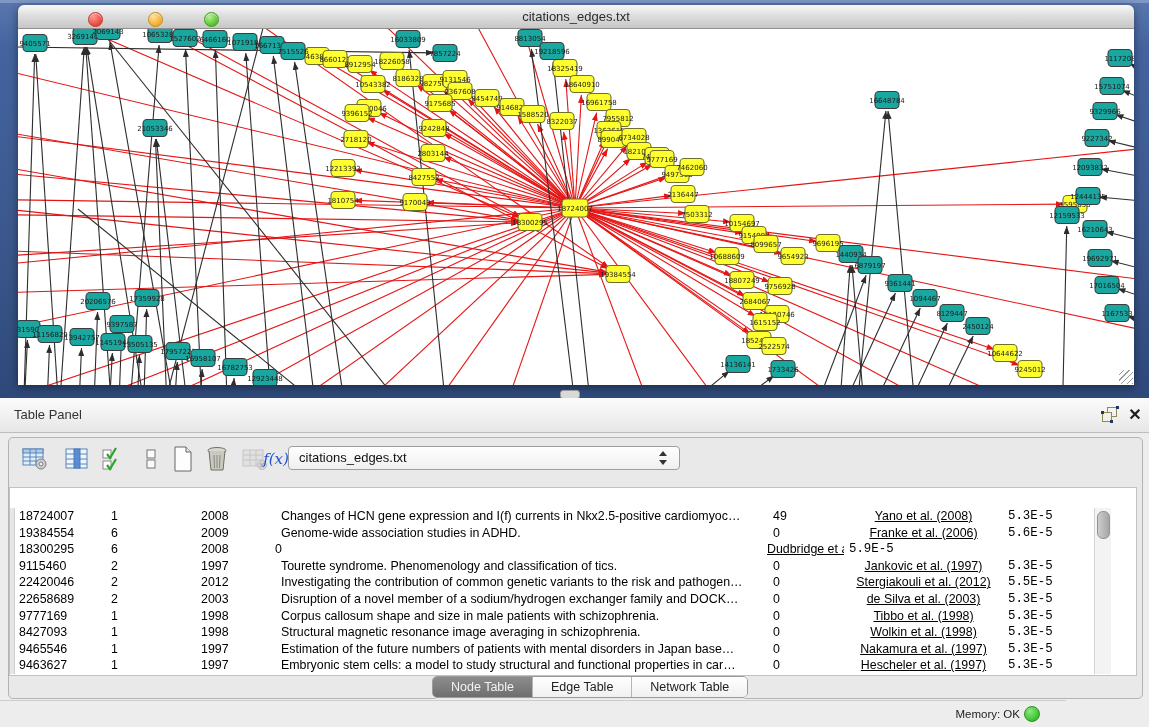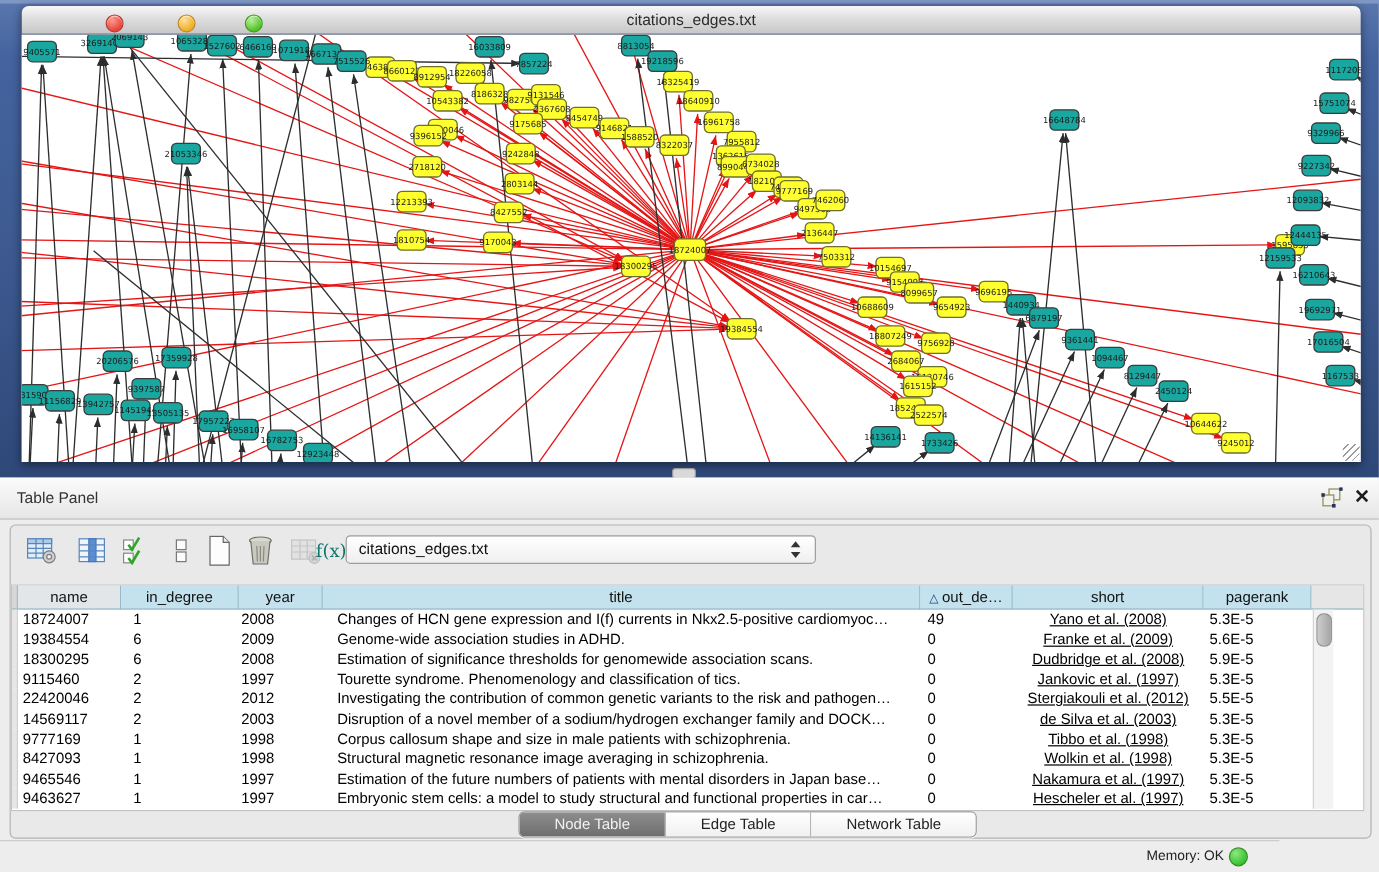--- a/index.html
+++ b/index.html
@@ -28,21 +28,21 @@
   .table-panel{position:absolute;left:0;top:398px;width:1149px;height:329px;background:#ededed;}
   .tp-header{position:absolute;left:0;top:0;width:1149px;height:34px;
     background:linear-gradient(180deg,#fbfbfb,#e7e7e7);border-bottom:1px solid #bdbdbd;}
   .tp-title{position:absolute;left:14px;top:0;height:34px;line-height:34px;font-size:13px;color:#333;}
   .tp-float{position:absolute;left:1101px;top:8px;width:18px;height:18px;cursor:default;}
   .tp-close{position:absolute;left:1126px;top:6px;width:18px;height:22px;font-size:16px;font-weight:700;color:#1d1d1d;text-align:center;line-height:22px;}
   .inset{position:absolute;left:8px;top:39px;width:1133px;height:260px;background:#e9e9e9;border:1px solid #b3b3b3;border-radius:5px;}
   
   .toolbar{position:absolute;left:8px;top:44px;width:1130px;height:34px;}
   .icon-btn{position:absolute;top:2px;width:34px;height:30px;display:flex;align-items:center;justify-content:center;}
-  .fx{font-family:"DejaVu Serif",serif;font-size:15px;color:#0f766e;}
+  .fx{font-family:"DejaVu Serif",serif;font-style:italic;font-size:15px;color:#1d4ed8;}
   .selectbox{position:absolute;left:280px;top:4px;width:390px;height:22px;background:linear-gradient(180deg,#ffffff,#efefef);
     border:1px solid #9e9e9e;border-radius:4px;}
   .selectbox .sel-text{position:absolute;left:10px;top:0;height:22px;line-height:22px;font-size:13px;color:#111;}
   .sel-arrows{position:absolute;right:12px;top:4px;width:8px;height:14px;}
   .sel-arrows:before{content:"";position:absolute;left:0;top:0;border-left:4px solid transparent;border-right:4px solid transparent;border-bottom:5px solid #333;}
   .sel-arrows:after{content:"";position:absolute;left:0;bottom:0;border-left:4px solid transparent;border-right:4px solid transparent;border-top:5px solid #333;}
   
   .grid{position:absolute;left:9px;top:89px;width:1126px;height:187px;background:#ffffff;border:1px solid #c2c2c2;}
   .thead{display:grid;grid-template-columns:5px 86px 98px 70px 498px 77px 159px 90px 1fr;height:20px;}
   .th{font-size:12.5px;color:#111;text-align:center;line-height:20px;border-right:1px solid #95bac9;border-bottom:1px solid #95bac9;
@@ -54,28 +54,28 @@
   .tbody{position:absolute;left:0;top:20px;width:1083px;height:166px;overflow:hidden;}
   .trow{display:grid;grid-template-columns:5px 86px 98px 70px 498px 77px 159px 90px;height:16.6px;}
   .td{font-size:12.4px;color:#000;line-height:16.6px;white-space:nowrap;overflow:hidden;}
   .td.c-strip{background:#e6e6e6;border-right:1px solid #cfcfcf;}
   .td.c0{padding-left:4px;}
   .td.c1{padding-left:10px;}
   .td.c2{padding-left:2px;}
   .td.c3{padding-left:12px;}
   .td.c4{padding-left:6px;}
   .td.c5{text-align:center;text-decoration:underline;}
-  .td.c6{padding-left:5px;}
+  .td.c6{padding-left:5px;font-family:Liberation Mono, monospace;}
   .vscroll{position:absolute;left:1084px;top:20px;width:16px;height:166px;background:#f3f3f3;border-left:1px solid #d4d4d4;}
   .vthumb{position:absolute;left:2px;top:3px;width:11px;height:26px;border-radius:6px;
     background:linear-gradient(90deg,#cdcdcd,#a5a5a5);border:1px solid #949494;}
   
   .tabs{position:absolute;left:432px;top:278px;height:20px;display:flex;border:1px solid #9b9b9b;border-radius:5px;overflow:hidden;
     box-shadow:0 1px 0 rgba(255,255,255,.7);}
-  .tab{height:20px;line-height:20px;font-size:12.5px;padding:0 29px;background:linear-gradient(180deg,#ffffff,#f0f0f0);
+  .tab{height:20px;line-height:20px;font-size:12.5px;padding:0 18px;background:linear-gradient(180deg,#ffffff,#f0f0f0);
     color:#222;border-right:1px solid #b5b5b5;}
   .tab:last-child{border-right:none;}
   .tab.active{background:linear-gradient(180deg,#8d8d8d,#6e6e6e);color:#f2f2f2;}
   
   .statusbar{position:absolute;left:0;top:302px;width:1066px;height:27px;border-top:1px solid #cccccc;}
   .mem-label{position:absolute;right:46px;top:7px;font-size:11.5px;color:#222;}
   .mem-dot{position:absolute;right:26px;top:5px;width:14px;height:14px;border-radius:50%;
     background:radial-gradient(circle at 35% 30%,#8ce87f,#35bf2b 75%);border:1px solid #2f8f22;}
   svg text{font-family:"DejaVu Sans",sans-serif;}
 </style>
@@ -747,58 +747,46 @@
       <div class="icon-btn" style="left:248px;width:40px">
         <span class="fx">f(x)</span>
       </div>
       <div class="selectbox">
         <span class="sel-text">citations_edges.txt</span>
         <span class="sel-arrows"></span>
       </div>
     </div>
 
     <div class="grid">
-      <div class="thead" id="thead">
-          <div class="th c-strip"></div>
-          <div class="th c0">name</div>
-          <div class="th c1">in_degree</div>
-          <div class="th c2">year</div>
-          <div class="th c3">title</div>
-          <div class="th c4"><span class="sort-tri">△</span>out_de…</div>
-          <div class="th c5">short</div>
-          <div class="th c6">pagerank</div>
-          <div class="th cfill"></div>
-        </div>
       <div class="tbody" id="tbody">
           <div class="trow">
             <div class="td c-strip"></div>
             <div class="td c0">18724007</div>
             <div class="td c1">1</div>
             <div class="td c2">2008</div>
             <div class="td c3">Changes of HCN gene expression and I(f) currents in Nkx2.5-positive cardiomyoc…</div>
             <div class="td c4">49</div>
             <div class="td c5">Yano et al. (2008)</div>
             <div class="td c6">5.3E-5</div>
           </div>
           <div class="trow">
             <div class="td c-strip"></div>
             <div class="td c0">19384554</div>
             <div class="td c1">6</div>
             <div class="td c2">2009</div>
             <div class="td c3">Genome-wide association studies in ADHD.</div>
             <div class="td c4">0</div>
-            <div class="td c5">Franke et al. (2009)</div>
+            <div class="td c5">Franke et al. (2006)</div>
             <div class="td c6">5.6E-5</div>
           </div>
           <div class="trow">
             <div class="td c-strip"></div>
             <div class="td c0">18300295</div>
             <div class="td c1">6</div>
             <div class="td c2">2008</div>
-            <div class="td c3">Estimation of significance thresholds for genomewide association scans.</div>
             <div class="td c4">0</div>
             <div class="td c5">Dudbridge et al. (2008)</div>
             <div class="td c6">5.9E-5</div>
           </div>
           <div class="trow">
             <div class="td c-strip"></div>
             <div class="td c0">9115460</div>
             <div class="td c1">2</div>
             <div class="td c2">1997</div>
             <div class="td c3">Tourette syndrome. Phenomenology and classification of tics.</div>
@@ -811,21 +799,21 @@
             <div class="td c0">22420046</div>
             <div class="td c1">2</div>
             <div class="td c2">2012</div>
             <div class="td c3">Investigating the contribution of common genetic variants to the risk and pathogen…</div>
             <div class="td c4">0</div>
             <div class="td c5">Stergiakouli et al. (2012)</div>
             <div class="td c6">5.5E-5</div>
           </div>
           <div class="trow">
             <div class="td c-strip"></div>
-            <div class="td c0">14569117</div>
+            <div class="td c0">22658689</div>
             <div class="td c1">2</div>
             <div class="td c2">2003</div>
             <div class="td c3">Disruption of a novel member of a sodium/hydrogen exchanger family and DOCK…</div>
             <div class="td c4">0</div>
             <div class="td c5">de Silva et al. (2003)</div>
             <div class="td c6">5.3E-5</div>
           </div>
           <div class="trow">
             <div class="td c-strip"></div>
             <div class="td c0">9777169</div>

